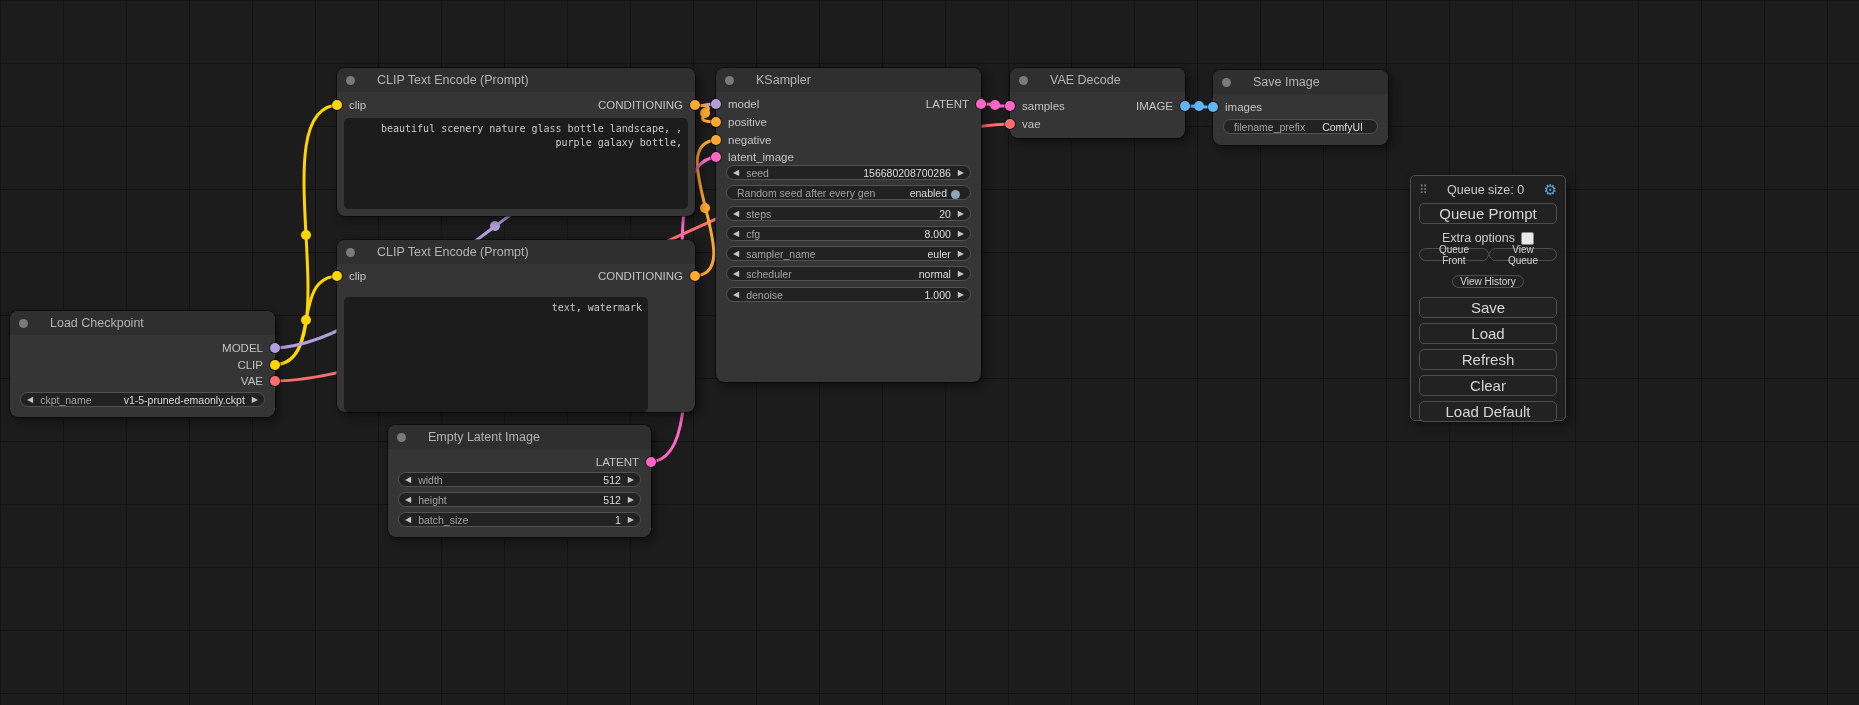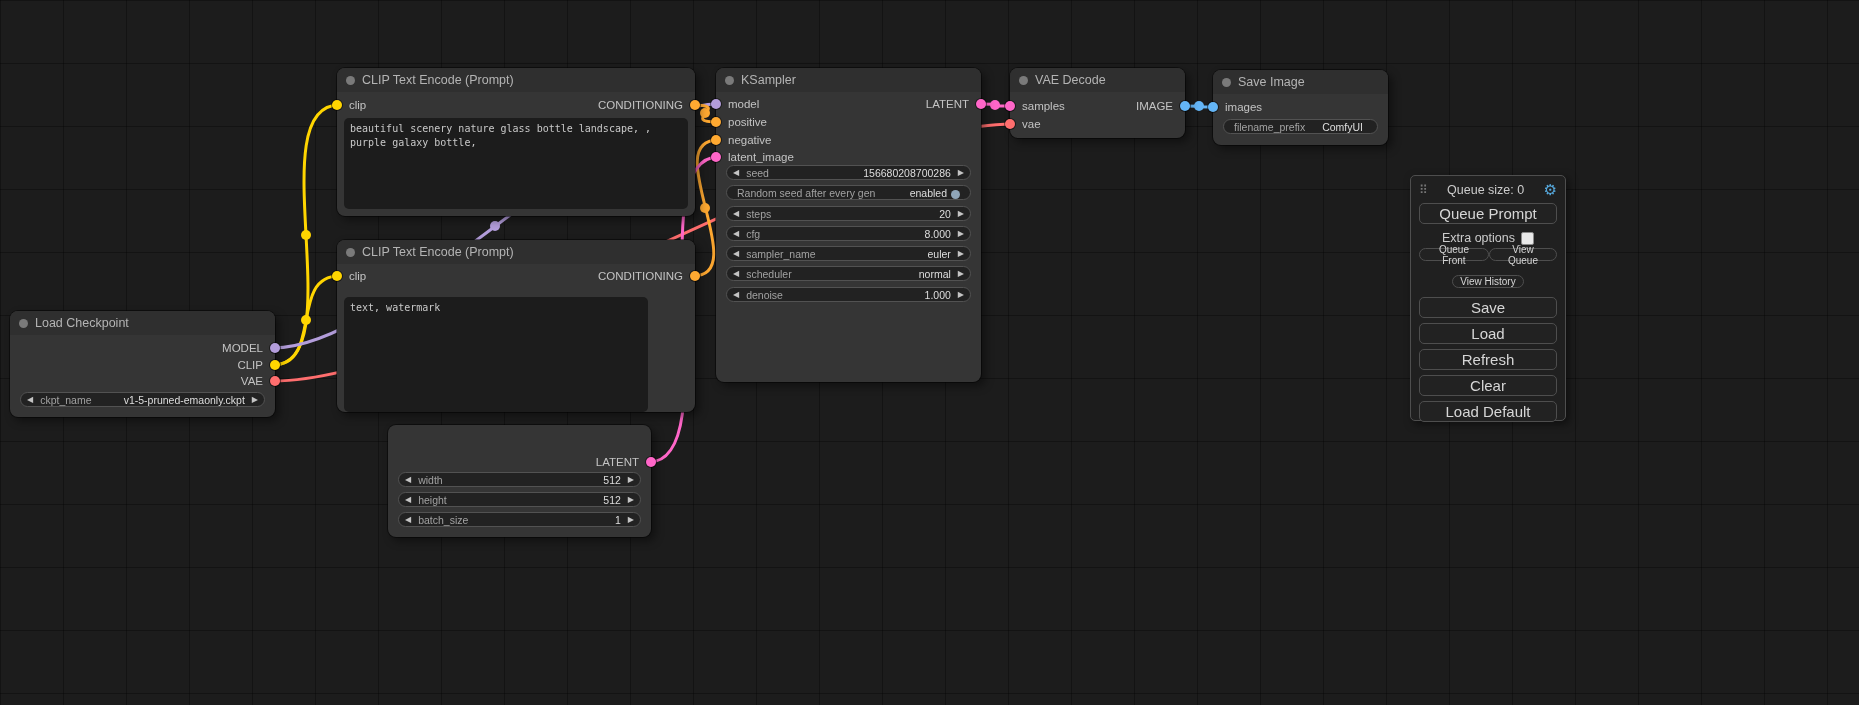--- a/index.html
+++ b/index.html
@@ -26,21 +26,21 @@
   .fill-conditioning{fill:var(--c-conditioning);}
   .fill-latent{fill:var(--c-latent);}
   .fill-image{fill:var(--c-image);}
 
   .node{
     position:absolute;z-index:2;background:#353535;border-radius:8px;
     box-shadow:0 0 0 1px rgba(0,0,0,0.45), 4px 4px 10px rgba(0,0,0,0.45);
   }
   .node-title{
     height:24px;background:#2f2f2f;border-radius:8px 8px 0 0;
-    display:flex;align-items:center;gap:7px;padding-left:9px;
+    display:flex;align-items:center;gap:22px;padding-left:9px;
     color:#b4b4b4;font-size:12.5px;white-space:nowrap;
   }
   .tdot{width:9px;height:9px;border-radius:50%;background:#7a7a7a;flex:0 0 auto;}
   .slot{position:absolute;height:14px;display:flex;align-items:center;gap:7px;
         font-size:11.5px;color:#c3c3c3;white-space:nowrap;}
   .slot.in{left:-5px;}
   .slot.out{right:-5px;flex-direction:row-reverse;}
   .sdot{width:10px;height:10px;border-radius:50%;box-shadow:0 0 0 1px rgba(0,0,0,0.5);flex:0 0 auto;}
   .bg-model{background:var(--c-model);}
   .bg-clip{background:var(--c-clip);}
@@ -60,21 +60,21 @@
   .widget .wvalue{margin-left:auto;margin-right:7px;color:#dedede;}
   .widget.noarrow{padding:0 10px;align-items:flex-end;}
   .widget.noarrow .wlabel{margin-left:0;}
   .widget.noarrow .wvalue{margin-right:4px;}
   .knob{width:9px;height:9px;border-radius:50%;flex:0 0 auto;}
 
   .prompt-box{
     position:absolute;background:#1c1c1c;border-radius:5px;
     color:#c9c9c9;font-family:"DejaVu Sans Mono", monospace;font-size:10px;
     line-height:1.35;padding:4px 6px;box-sizing:border-box;
-    white-space:pre-wrap;word-break:break-word;overflow:hidden;text-align:left;
+    white-space:pre-wrap;word-break:break-word;overflow:hidden;text-align:right;
   }
 
   .menu-panel{
     position:absolute;z-index:3;background:#202020;border:1px solid #4e4e4e;
     border-radius:5px;box-shadow:3px 3px 9px rgba(0,0,0,0.5);
     display:flex;flex-direction:column;box-sizing:border-box;padding:5px 8px 8px 8px;
   }
   .menu-header{display:flex;align-items:center;color:#cccccc;font-size:12.5px;margin-bottom:4px;}
   .menu-header .drag{color:#777;font-size:12px;cursor:grab;}
   .menu-header .qsize{flex:1;text-align:center;}
@@ -169,20 +169,24 @@
       <span>clip</span>
     </div>
     <div class="slot out" style="top:29px">
       <span class="sdot bg-conditioning"></span>
       <span>CONDITIONING</span>
     </div>
     <div class="prompt-box" style="left:7px;top:57px;width:304px;height:115px">text, watermark</div>
   </div>
 
   <div class="node" style="left:388px;top:425px;width:263px;height:112px">
+    <div class="node-title">
+      <span class="tdot"></span>
+      <span>Empty Latent Image</span>
+    </div>
     <div class="slot out" style="top:30px">
       <span class="sdot bg-latent"></span>
       <span>LATENT</span>
     </div>
     <div class="widget" style="left:10px;top:47px;width:243px">
       <span class="arrow">◀</span>
       <span class="wlabel">width</span>
       <span class="wvalue">512</span>
       <span class="arrow">▶</span>
     </div>

